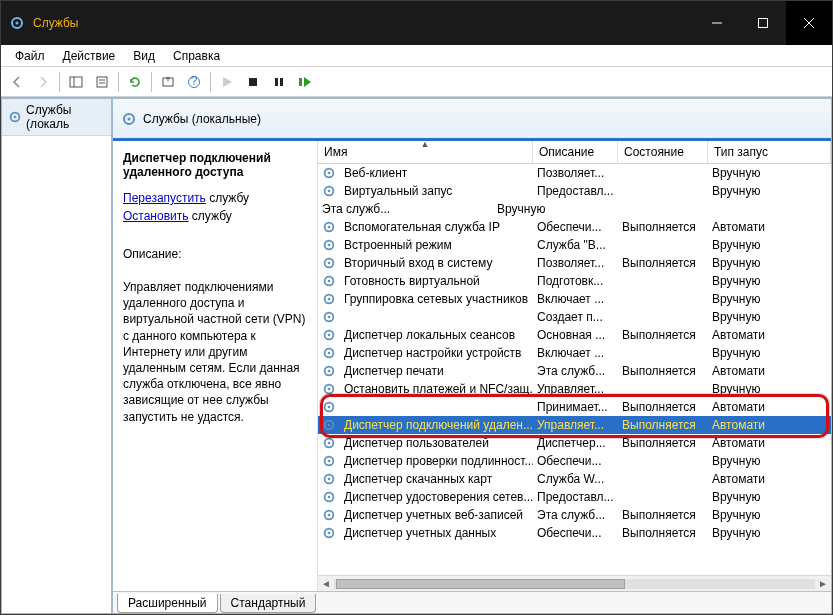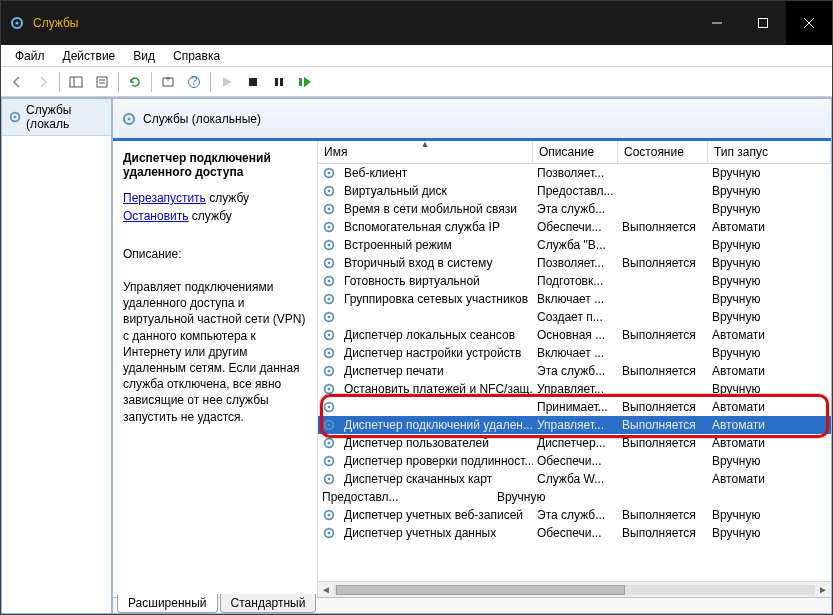--- a/index.html
+++ b/index.html
@@ -36,24 +36,24 @@
   .col-state{flex:0 0 90px;}
   .col-start{flex:1;}
   .sortarr{position:absolute;left:50%;top:-2px;transform:translateX(-50%);font-size:9px;color:#555;}
   .listbody{flex:1;overflow-y:auto;overflow-x:auto;position:relative;}
   .row{display:flex;align-items:center;height:18px;}
   .row .cell{padding:0 4px;white-space:nowrap;overflow:hidden;text-overflow:ellipsis;}
   .row .cname{flex:0 0 215px;display:flex;align-items:center;gap:8px;}
   .row .cdesc{flex:0 0 85px;}
   .row .cstate{flex:0 0 90px;}
   .row .cstart{flex:1;}
-  .row.selected{background:#2a6fc7;color:#e5e5e5;}
+  .row.selected{background:#2a6fc7;color:#fde047;}
   .gearico{display:inline-flex;flex:0 0 14px;}
   .highlight{position:absolute;border:3px solid #d40d12;border-radius:10px;pointer-events:none;box-shadow:0 0 0 1px rgba(0,0,0,.15);}
-  .bottomviewtabs{height:16px;border-top:1px solid #c0c0c0;display:flex;align-items:flex-end;padding:0 4px;background:#f7f7f7;}
+  .bottomviewtabs{height:22px;border-top:1px solid #c0c0c0;display:flex;align-items:flex-end;padding:0 4px;background:#f7f7f7;}
   .vtab{padding:2px 10px;border:1px solid #a0a0a0;border-top:none;border-bottom-left-radius:4px;border-bottom-right-radius:4px;margin-right:2px;background:#f0f0f0;}
   .vtab.active{background:#fff;}
   .hscroll{height:16px;background:#f0f0f0;border-top:1px solid #d8d8d8;display:flex;align-items:center;}
   .hscroll .harrow{width:16px;text-align:center;color:#666;font-size:10px;}
   .hscroll .htrack{flex:1;height:10px;background:#e0e0e0;position:relative;}
   .hscroll .hthumb{position:absolute;left:2px;top:0;height:10px;width:60%;background:#c0c0c0;border:1px solid #a0a0a0;}
   svg{display:block;}
 </style>
 </head>
 <body>
@@ -227,36 +227,27 @@
                 <div class="cell cstart">Вручную</div>
               </div>
               <div class="row">
                 <div class="cell cname">
                   <span class="gearico">
                     <svg width="14" height="14" viewBox="0 0 16 16">
                       <circle cx="8" cy="8" r="5" fill="none" stroke="#5a8fc0" stroke-width="2"></circle>
                       <circle cx="8" cy="8" r="1.5" fill="#5a8fc0"></circle>
                     </svg>
                   </span>
-                  <span>Виртуальный диск</span>
+                  <span>Виртуальный запус</span>
                 </div>
                 <div class="cell cdesc">Предоставл...</div>
                 <div class="cell cstate"></div>
                 <div class="cell cstart">Вручную</div>
               </div>
               <div class="row">
-                <div class="cell cname">
-                  <span class="gearico">
-                    <svg width="14" height="14" viewBox="0 0 16 16">
-                      <circle cx="8" cy="8" r="5" fill="none" stroke="#5a8fc0" stroke-width="2"></circle>
-                      <circle cx="8" cy="8" r="1.5" fill="#5a8fc0"></circle>
-                    </svg>
-                  </span>
-                  <span>Время в сети мобильной связи</span>
-                </div>
                 <div class="cell cdesc">Эта служб...</div>
                 <div class="cell cstate"></div>
                 <div class="cell cstart">Вручную</div>
               </div>
               <div class="row">
                 <div class="cell cname">
                   <span class="gearico">
                     <svg width="14" height="14" viewBox="0 0 16 16">
                       <circle cx="8" cy="8" r="5" fill="none" stroke="#5a8fc0" stroke-width="2"></circle>
                       <circle cx="8" cy="8" r="1.5" fill="#5a8fc0"></circle>
@@ -456,20 +447,29 @@
                       <circle cx="8" cy="8" r="1.5" fill="#5a8fc0"></circle>
                     </svg>
                   </span>
                   <span>Диспетчер скачанных карт</span>
                 </div>
                 <div class="cell cdesc">Служба W...</div>
                 <div class="cell cstate"></div>
                 <div class="cell cstart">Автомати</div>
               </div>
               <div class="row">
+                <div class="cell cname">
+                  <span class="gearico">
+                    <svg width="14" height="14" viewBox="0 0 16 16">
+                      <circle cx="8" cy="8" r="5" fill="none" stroke="#5a8fc0" stroke-width="2"></circle>
+                      <circle cx="8" cy="8" r="1.5" fill="#5a8fc0"></circle>
+                    </svg>
+                  </span>
+                  <span>Диспетчер удостоверения сетев...</span>
+                </div>
                 <div class="cell cdesc">Предоставл...</div>
                 <div class="cell cstate"></div>
                 <div class="cell cstart">Вручную</div>
               </div>
               <div class="row">
                 <div class="cell cname">
                   <span class="gearico">
                     <svg width="14" height="14" viewBox="0 0 16 16">
                       <circle cx="8" cy="8" r="5" fill="none" stroke="#5a8fc0" stroke-width="2"></circle>
                       <circle cx="8" cy="8" r="1.5" fill="#5a8fc0"></circle>

